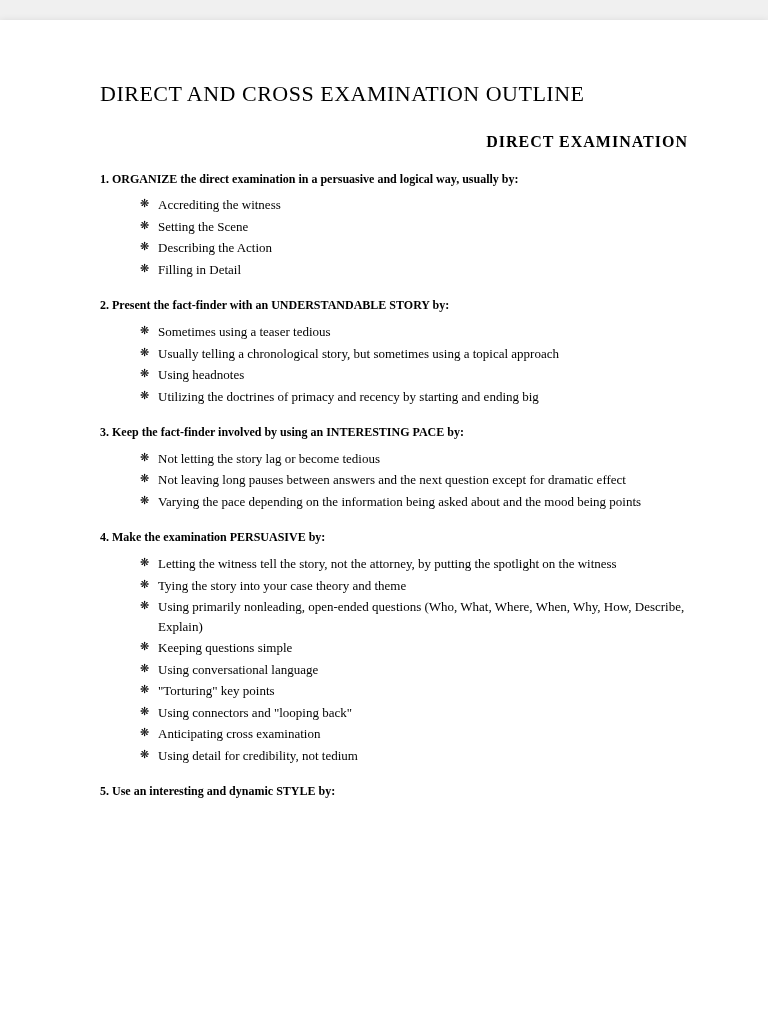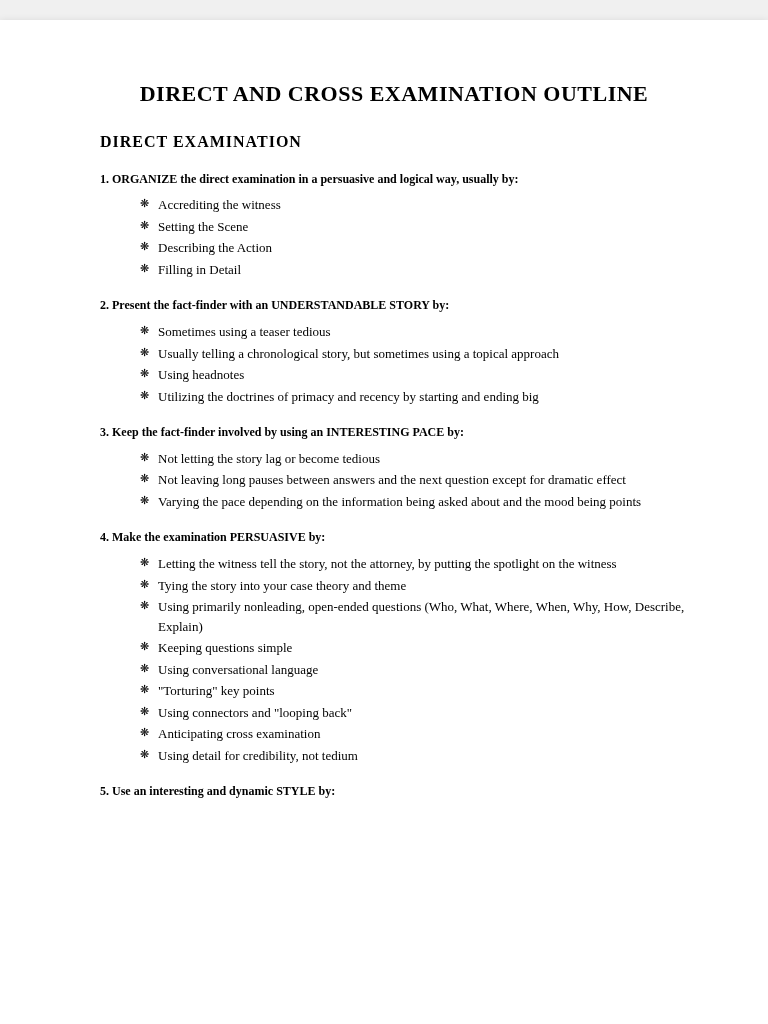--- a/index.html
+++ b/index.html
@@ -18,30 +18,29 @@
 
     .page {
       background: #ffffff;
       width: 768px;
       min-height: 1024px;
       padding: 60px 80px 60px 100px;
       box-shadow: 0 2px 8px rgba(0,0,0,0.15);
     }
 
     .main-title {
-      text-align: center;
       font-size: 22px;
-      font-weight: bold;
+      font-weight: normal;
       margin-bottom: 24px;
       line-height: 1.3;
       letter-spacing: 0.5px;
     }
 
     .section-title {
-      text-align: left;
+      text-align: right;
       font-size: 16px;
       font-weight: bold;
       margin-bottom: 20px;
       letter-spacing: 1px;
     }
 
     .numbered-item {
       margin-bottom: 18px;
     }
 

